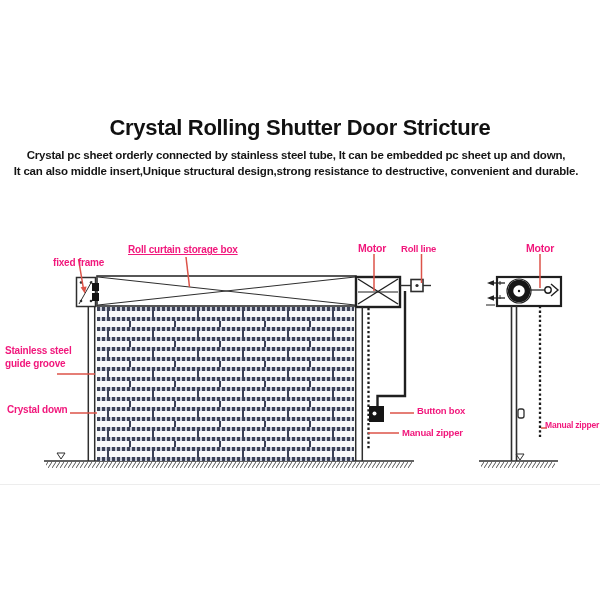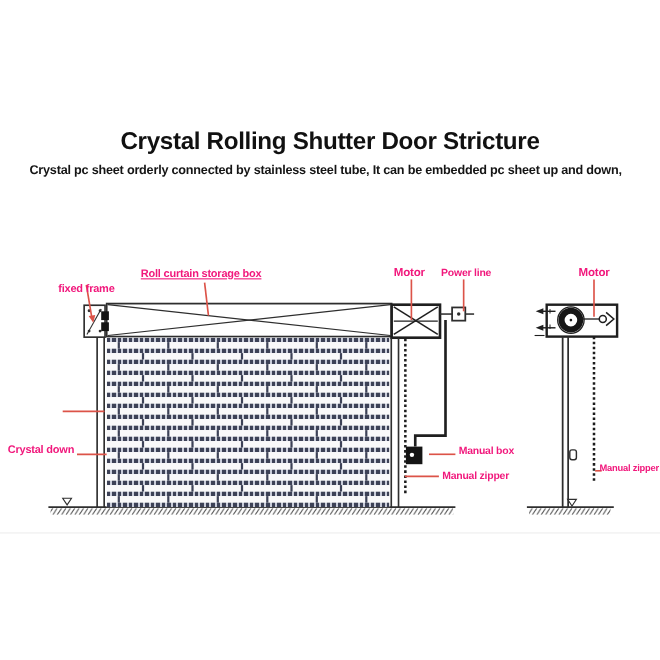--- a/index.html
+++ b/index.html
@@ -32,20 +32,21 @@
   #sep-line{left:0;top:484px;width:600px;height:1px;background:#ededed;}
   svg{position:absolute;left:0;top:0;}
 </style>
 </head>
 <body>
 
 <div id="stage">
 
   <div id="title" class="abs">Crystal Rolling Shutter Door Stricture</div>
   <div id="subtitle1" class="abs subtitle">Crystal pc sheet orderly connected by stainless steel tube, It can be embedded pc sheet up and down,</div>
+  <div id="subtitle2" class="abs subtitle">It can also middle insert,Unique structural design,strong resistance to destructive, convenient and durable.</div>
 
   <svg width="600" height="600" viewBox="0 0 600 600">
     <defs>
       <pattern id="hatch" width="4" height="6" patternUnits="userSpaceOnUse">
         <line x1="4" y1="0" x2="0" y2="6" stroke="#555" stroke-width="1"></line>
       </pattern>
     </defs>
 
     <g stroke="#2e2e2e" fill="none">
       <rect x="97" y="276" width="259" height="30" stroke-width="1.6"></rect>
@@ -283,21 +284,25 @@
         <div class="c-div" style="left: 145px;"></div>
         <div class="c-div" style="left: 190px;"></div>
         <div class="c-div" style="left: 235px;"></div>
       </div>
       <div class="c-band"></div>
     </div>
 
   <div class="abs plabel" style="left:53px;top:245px;margin-top:12px;" id="lbl-fixed-frame">fixed frame</div>
   <div class="abs plabel" style="left:128px;top:244px;text-decoration:underline;" id="lbl-roll-box">Roll curtain storage box</div>
   <div class="abs plabel" style="left:358px;top:242px;font-size:10.5px;" id="lbl-motor-front">Motor</div>
-  <div class="abs plabel" style="left:401px;top:243px;" id="lbl-power-line">Power line</div>
+  <div class="abs plabel" style="left:401px;top:243px;" id="lbl-power-line">Roll line</div>
   <div class="abs plabel" style="left:526px;top:242px;font-size:10.5px;" id="lbl-motor-side">Motor</div>
+  <div class="abs plabel" style="left:5px;top:345px;">
+    <div>Stainless steel</div>
+    <div>guide groove</div>
+  </div>
   <div class="abs plabel" style="left:7px;top:404px;" id="lbl-crystal-sheet">Crystal down</div>
-  <div class="abs plabel" style="left:417px;top:405px;" id="lbl-button-box">Manual box</div>
+  <div class="abs plabel" style="left:417px;top:405px;" id="lbl-button-box">Button box</div>
   <div class="abs plabel" style="left:402px;top:427px;" id="lbl-manual-zipper-front">Manual zipper</div>
   <div class="abs plabel" style="left:545px;top:419px;" id="lbl-manual-zipper-side">Manual zipper</div>
 
   <div id="sep-line" class="abs"></div>
 </div>
 
 </body></html>

